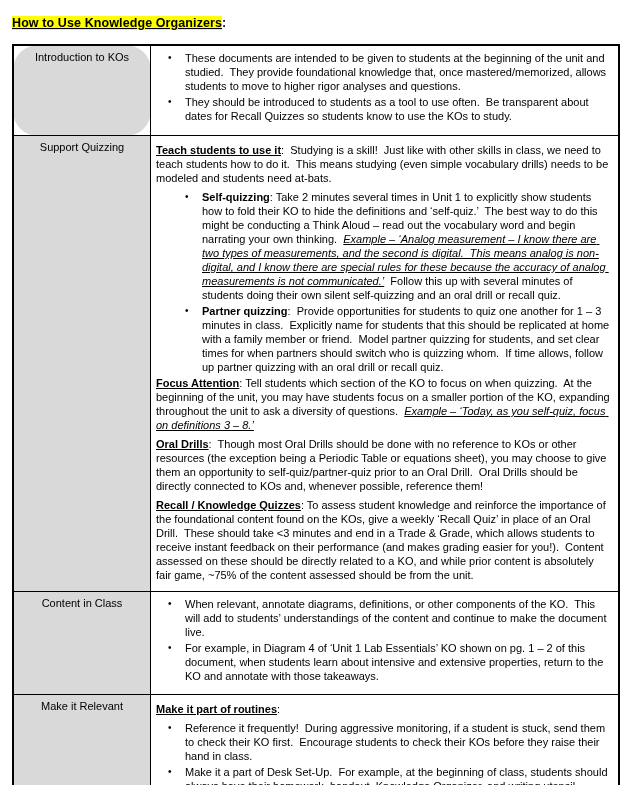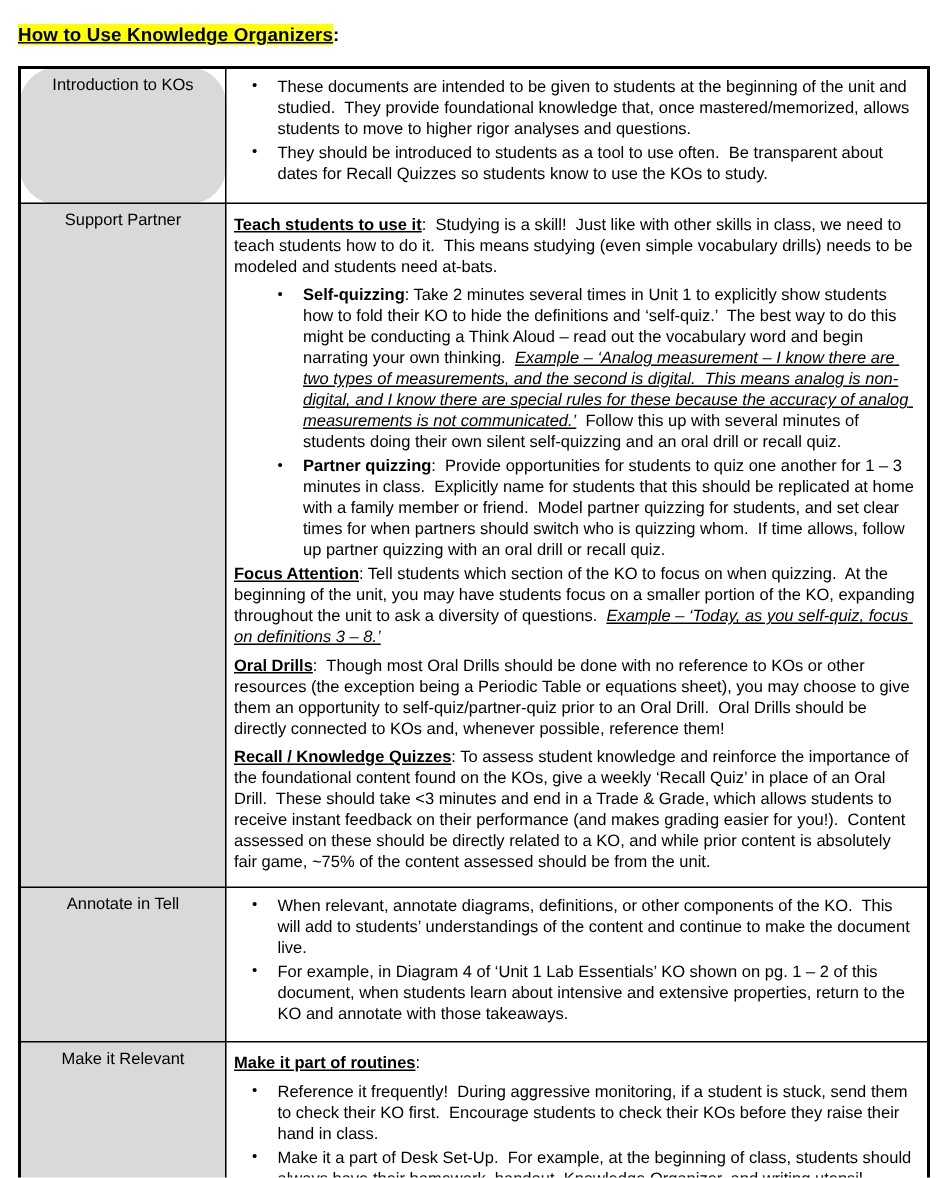--- a/index.html
+++ b/index.html
@@ -75,25 +75,25 @@
 <div class="page">
   <div class="title"><span class="hl">How to Use Knowledge Organizers</span><span>:</span></div>
 
   <table class="ko-table">
     <tbody>
         <tr class="row-0">
           <td class="label-cell">Introduction to KOs</td>
           <td class="content-cell"><div class="block bullet level1"><span class="bullet-marker">•</span><span class="runs"><span class="">These documents are intended to be given to students at the beginning of the unit and studied.  They provide foundational knowledge that, once mastered/memorized, allows students to move to higher rigor analyses and questions.</span></span></div><div class="block bullet level1"><span class="bullet-marker">•</span><span class="runs"><span class="">They should be introduced to students as a tool to use often.  Be transparent about dates for Recall Quizzes so students know to use the KOs to study.</span></span></div></td>
         </tr>
         <tr class="row-1">
-          <td class="label-cell">Support Partner</td>
+          <td class="label-cell">Support Quizzing</td>
           <td class="content-cell"><div class="block para"><span class="runs"><span class="b u ">Teach students to use it</span><span class="">:  Studying is a skill!  Just like with other skills in class, we need to teach students how to do it.  This means studying (even simple vocabulary drills) needs to be modeled and students need at-bats.</span></span></div><div class="block bullet level2"><span class="bullet-marker">•</span><span class="runs"><span class="b ">Self-quizzing</span><span class="">: Take 2 minutes several times in Unit 1 to explicitly show students how to fold their KO to hide the definitions and ‘self-quiz.’  The best way to do this might be conducting a Think Aloud – read out the vocabulary word and begin narrating your own thinking.  </span><span class="i">Example – ‘Analog measurement – I know there are two types of measurements, and the second is digital.  This means analog is non-digital, and I know there are special rules for these because the accuracy of analog measurements is not communicated.’</span><span class="">  Follow this up with several minutes of students doing their own silent self-quizzing and an oral drill or recall quiz.</span></span></div><div class="block bullet level2"><span class="bullet-marker">•</span><span class="runs"><span class="b ">Partner quizzing</span><span class="">:  Provide opportunities for students to quiz one another for 1 – 3 minutes in class.  Explicitly name for students that this should be replicated at home with a family member or friend.  Model partner quizzing for students, and set clear times for when partners should switch who is quizzing whom.  If time allows, follow up partner quizzing with an oral drill or recall quiz.</span></span></div><div class="block para"><span class="runs"><span class="b u ">Focus Attention</span><span class="">: Tell students which section of the KO to focus on when quizzing.  At the beginning of the unit, you may have students focus on a smaller portion of the KO, expanding throughout the unit to ask a diversity of questions.  </span><span class="i">Example – ‘Today, as you self-quiz, focus on definitions 3 – 8.’</span></span></div><div class="block para"><span class="runs"><span class="b u ">Oral Drills</span><span class="">:  Though most Oral Drills should be done with no reference to KOs or other resources (the exception being a Periodic Table or equations sheet), you may choose to give them an opportunity to self-quiz/partner-quiz prior to an Oral Drill.  Oral Drills should be directly connected to KOs and, whenever possible, reference them!</span></span></div><div class="block para"><span class="runs"><span class="b u ">Recall / Knowledge Quizzes</span><span class="">: To assess student knowledge and reinforce the importance of the foundational content found on the KOs, give a weekly ‘Recall Quiz’ in place of an Oral Drill.  These should take &lt;3 minutes and end in a Trade &amp; Grade, which allows students to receive instant feedback on their performance (and makes grading easier for you!).  Content assessed on these should be directly related to a KO, and while prior content is absolutely fair game, ~75% of the content assessed should be from the unit.</span></span></div></td>
         </tr>
         <tr class="row-2">
-          <td class="label-cell">Annotate in Tell</td>
+          <td class="label-cell">Content in Class</td>
           <td class="content-cell"><div class="block bullet level1"><span class="bullet-marker">•</span><span class="runs"><span class="">When relevant, annotate diagrams, definitions, or other components of the KO.  This will add to students’ understandings of the content and continue to make the document live.</span></span></div><div class="block bullet level1"><span class="bullet-marker">•</span><span class="runs"><span class="">For example, in Diagram 4 of ‘Unit 1 Lab Essentials’ KO shown on pg. 1 – 2 of this document, when students learn about intensive and extensive properties, return to the KO and annotate with those takeaways.</span></span></div></td>
         </tr>
         <tr class="row-3">
           <td class="label-cell">Make it Relevant</td>
           <td class="content-cell"><div class="block para"><span class="runs"><span class="b u ">Make it part of routines</span><span class="">:</span></span></div><div class="block bullet level1"><span class="bullet-marker">•</span><span class="runs"><span class="">Reference it frequently!  During aggressive monitoring, if a student is stuck, send them to check their KO first.  Encourage students to check their KOs before they raise their hand in class.</span></span></div><div class="block bullet level1"><span class="bullet-marker">•</span><span class="runs"><span class="">Make it a part of Desk Set-Up.  For example, at the beginning of class, students should always have their homework, handout, Knowledge Organizer, and writing utensil.</span></span></div></td>
         </tr>
       </tbody>
   </table>
 </div>
 

